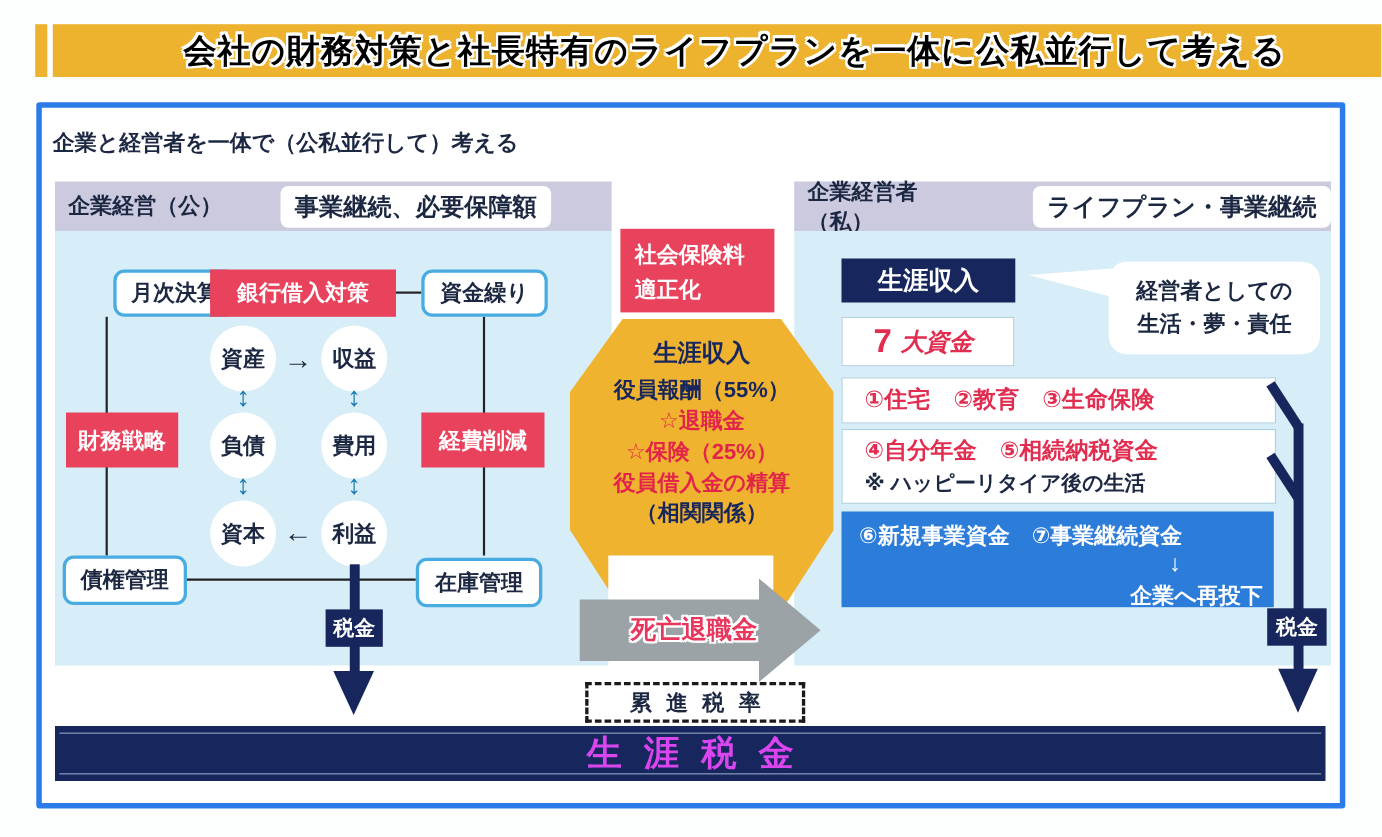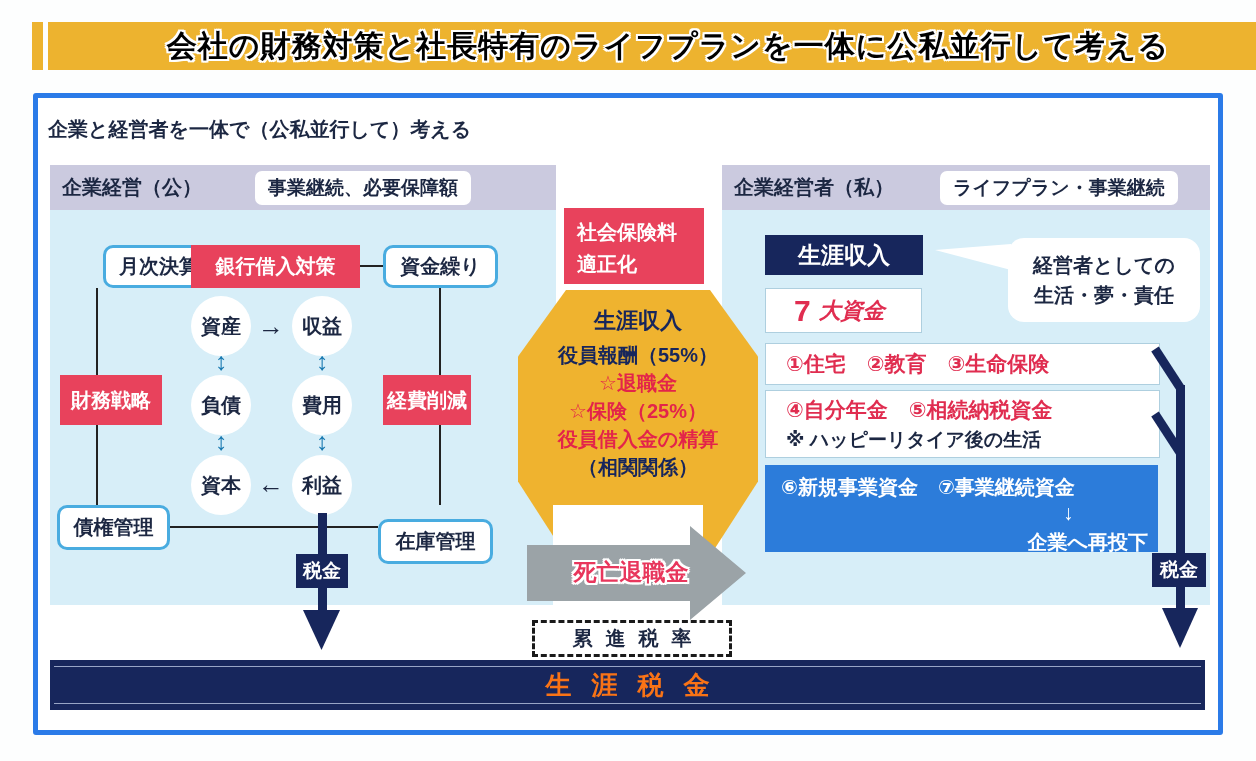--- a/index.html
+++ b/index.html
@@ -16,21 +16,21 @@
                   0 2px 0 #fff,0 -2px 0 #fff,2px 0 0 #fff,-2px 0 0 #fff;}
 
   
   .main-box{left:33px;top:93px;width:1190px;height:642px;background:#fff;border:5px solid #2b7be8;border-radius:3px;}
   .subtitle{left:48px;top:116px;font-size:20px;color:#1c2742;}
 
   .lav{background:#cbcadf;height:45px;top:165px;display:flex;align-items:center;z-index:1;}
   .lav-left{left:50px;width:506px;}
   .lav-right{left:722px;width:488px;}
   .lav-label{font-size:20px;margin-left:12px;}
-  .lav-badge{background:#fff;border-radius:7px;padding:4px 13px;font-size:19px;white-space:nowrap;}
+  .lav-badge{background:#fff;border-radius:7px;padding:4px 13px;font-size:22px;white-space:nowrap;}
   .lav-left .lav-badge{margin-left:53px;}
   .lav-right .lav-badge{margin-left:46px;}
 
   .panel{background:#d7eef8;top:210px;height:395px;z-index:1;}
   .panel-left{left:50px;width:506px;}
   .panel-right{left:722px;width:488px;}
 
   
   .node{background:#fff;border:3px solid #49ace0;border-radius:10px;display:flex;align-items:center;justify-content:center;font-size:20px;z-index:3;}
   .rednode{background:#e8425c;color:#fff;display:flex;align-items:center;justify-content:center;font-size:20px;z-index:3;}
@@ -53,21 +53,21 @@
   .death-label{left:528px;top:557px;width:170px;text-align:center;font-size:23px;color:#e8365c;z-index:5;
       text-shadow:2px 2px 0 #fff,-2px -2px 0 #fff,2px -2px 0 #fff,-2px 2px 0 #fff,0 2px 0 #fff,0 -2px 0 #fff,2px 0 0 #fff,-2px 0 0 #fff;padding-left:36px;}
   .progressive{left:532px;top:620px;width:200px;height:37px;border:3px dashed #1a1a1a;background:#fff;
       display:flex;align-items:center;justify-content:center;font-size:20px;letter-spacing:13px;padding-left:13px;z-index:5;}
 
   
   .lifetime-bar{left:50px;top:660px;width:1155px;height:50px;background:#17265c;z-index:4;}
   .lifetime-inner{position:absolute;left:4px;right:4px;top:6px;bottom:6px;
       border-top:1px solid #98a5c6;border-bottom:1px solid #98a5c6;
       display:flex;align-items:center;justify-content:center;}
-  .lifetime-text{color:#f97316;font-size:26px;letter-spacing:20px;padding-left:20px;}
+  .lifetime-text{color:#d946ef;font-size:32px;letter-spacing:20px;padding-left:20px;}
 
   
   .income-box{left:765px;top:235px;width:158px;height:40px;background:#17265c;color:#fff;
       display:flex;align-items:center;justify-content:center;font-size:23px;z-index:3;}
   .bubble{left:1008px;top:238px;width:192px;height:84px;background:#fff;border-radius:16px;z-index:3;
       display:flex;flex-direction:column;align-items:center;justify-content:center;font-size:20px;line-height:1.5;}
   .bubble-tail{left:935px;top:244px;width:0;height:0;border-right:76px solid #fff;
       border-top:6px solid transparent;border-bottom:20px solid transparent;z-index:3;}
   .seven-box{left:765px;top:288px;width:157px;height:45px;background:#fff;border:1px solid #aecfdf;
       display:flex;align-items:baseline;padding-left:28px;z-index:3;color:#e02d50;}
@@ -131,23 +131,23 @@
 
   <div class="abs social-box">
     <div>社会保険料</div>
     <div>適正化</div>
   </div>
 
   <div class="abs node" style="left:56px;top:245px;width:112px;height:43px;margin-left:47px;">月次決算</div>
   <div class="abs rednode" style="left:191px;top:245px;width:169px;height:43px;">銀行借入対策</div>
   <div class="abs node" style="left:383px;top:245px;width:115px;height:43px;">資金繰り</div>
   <div class="abs rednode" style="left:60px;top:375px;width:102px;height:50px;">財務戦略</div>
-  <div class="abs rednode" style="left:383px;top:375px;width:88px;height:50px;text-align:right;">経費削減</div>
+  <div class="abs rednode" style="left:383px;top:375px;width:112px;height:50px;text-align:right;">経費削減</div>
   <div class="abs node" style="left:57px;top:505px;width:113px;height:45px;">債権管理</div>
-  <div class="abs node" style="left:378px;top:519px;width:115px;height:45px;">在庫管理</div>
+  <div class="abs node" style="left:378px;top:507px;width:115px;height:45px;">在庫管理</div>
 
   <div class="abs circ" style="left:191px;top:296px;">資産</div>
   <div class="abs circ" style="left:292px;top:296px;">収益</div>
   <div class="abs circ" style="left:191px;top:375px;">負債</div>
   <div class="abs circ" style="left:292px;top:375px;">費用</div>
   <div class="abs circ" style="left:191px;top:455px;">資本</div>
   <div class="abs circ" style="left:292px;top:455px;">利益</div>
 
   <div class="abs flowglyph" style="left:252px;top:313px;width:38px;height:26px;">→</div>
   <div class="abs flowglyph" style="left:252px;top:471px;width:38px;height:26px;">←</div>

